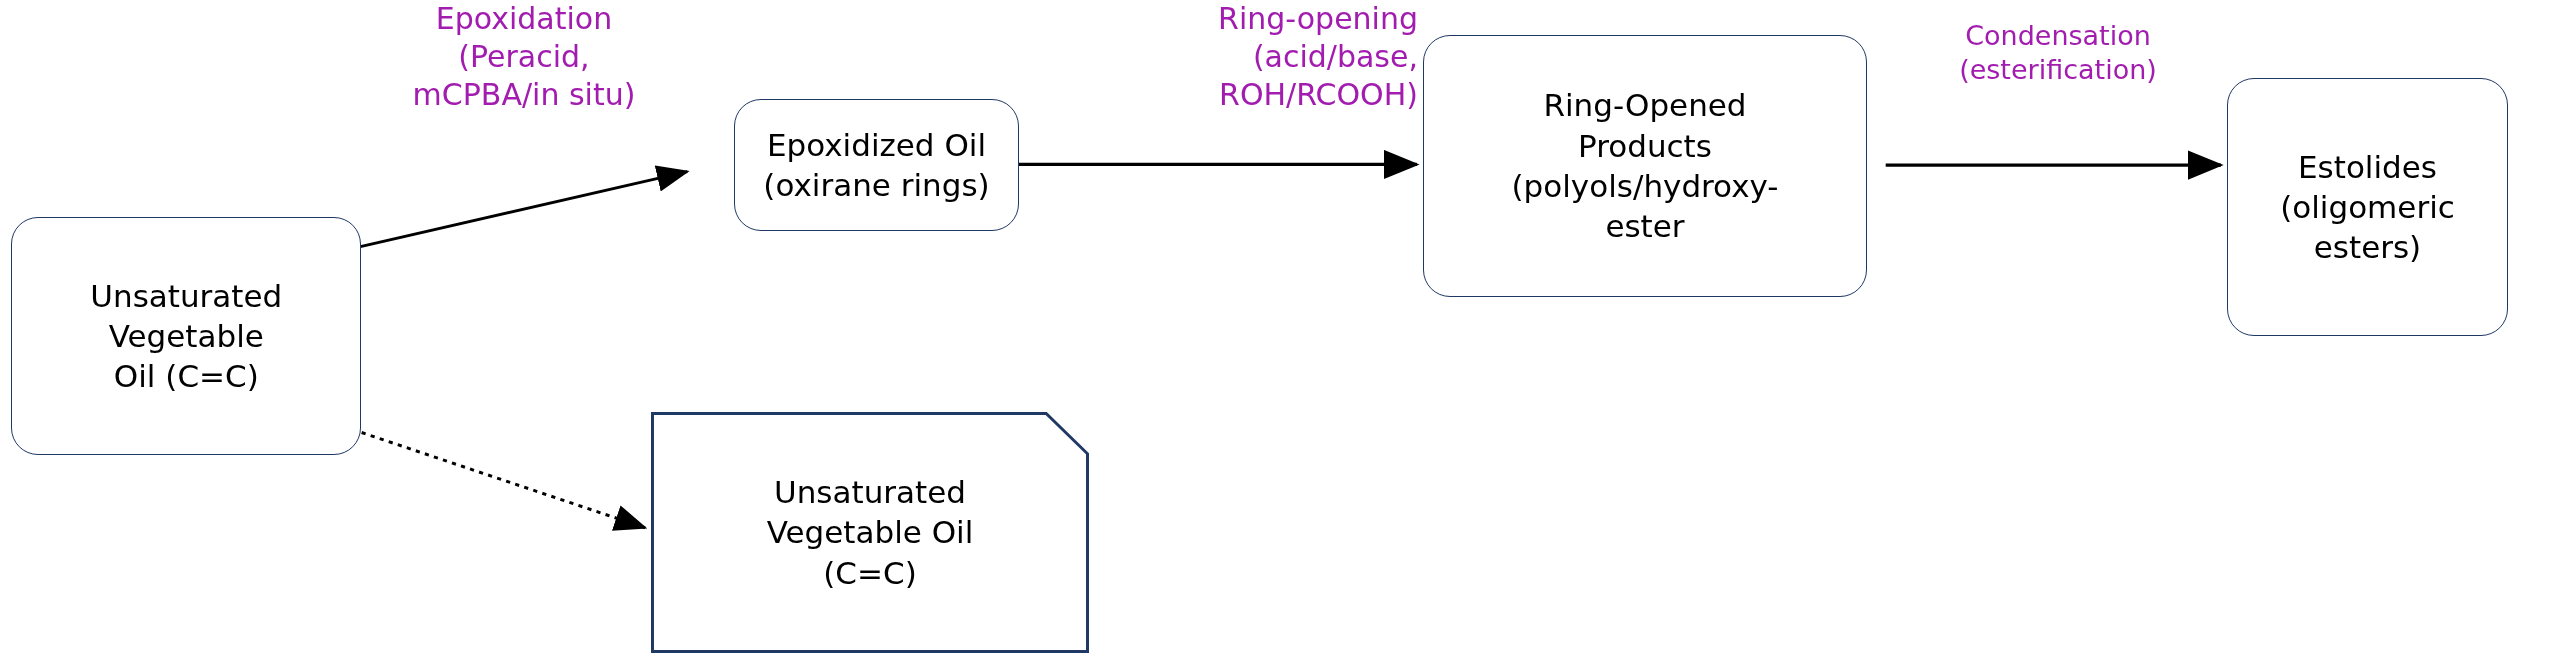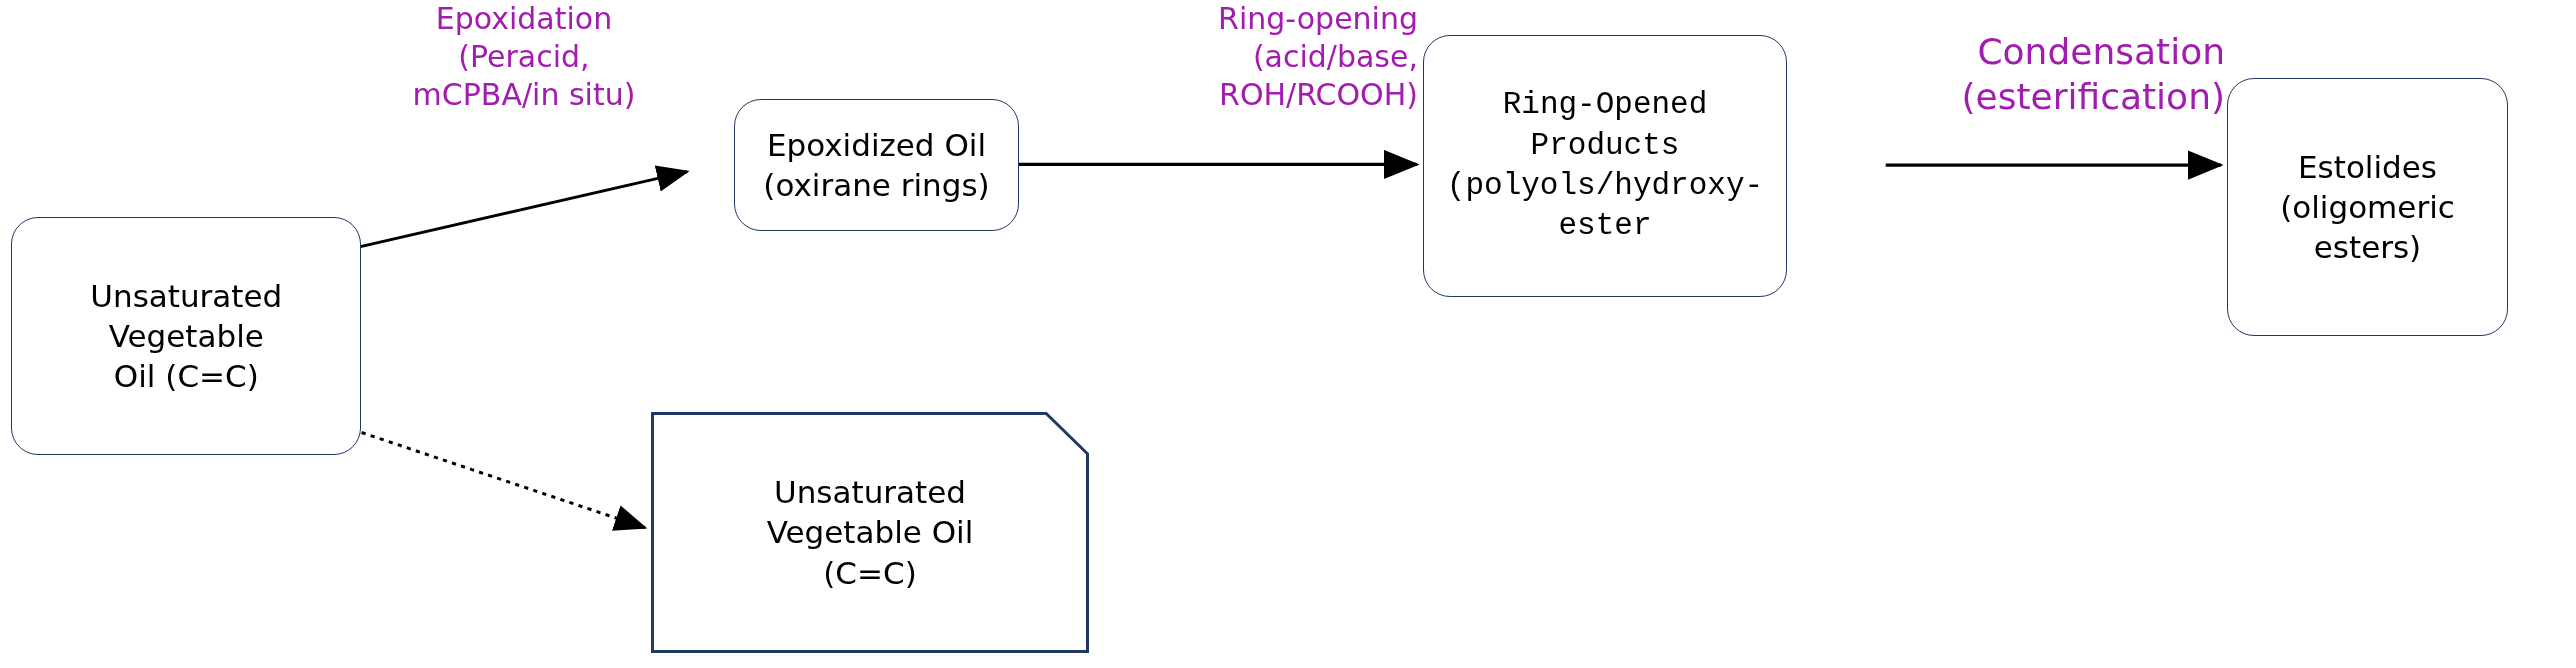--- a/index.html
+++ b/index.html
@@ -66,27 +66,27 @@
     position: absolute;
     color: #a21caf;
     text-align: center;
     line-height: 1.26;
     white-space: pre-line;
   }
 
   
   #node-feedstock   { left: 11.3px;   top: 217px; width: 350px;  height: 238px; font-size: 31px; }
   #node-epoxidized  { left: 734px; top: 99px; width: 285px;  height: 132px; font-size: 31px; }
-  #node-ringopened  { left: 1423px; top: 35px;  width: 364px;  height: 262px; font-size: 31px; font-family: Liberation Mono, monospace; }
+  #node-ringopened  { left: 1423px; top: 35px;  width: 444px;  height: 262px; font-size: 31px; }
   #node-estolides   { left: 2227px; top: 37px;  width: 281px;  height: 258px; font-size: 31px; margin-top: 41px; }
   #node-unsat-doc   { left: 651px; top: 412px; width: 438px;  height: 241px; font-size: 31px; }
 
   #label-epoxidation { left: 357px;  top: 0px;   width: 334px; font-size: 30px; }
   #label-ringopening { left: 1108px; top: 0px;   width: 310px; font-size: 30px; text-align: right; }
-  #label-condensation{ left: 1891px; top: 29px;  width: 334px; font-size: 36px; text-align: right; }
+  #label-condensation{ left: 1891px; top: 19px;  width: 334px; font-size: 27px; }
 </style>
 </head>
 <body>
 
 <div id="canvas">
 
   <svg id="edge-layer" viewBox="0 0 4325 1123" xmlns="http://www.w3.org/2000/svg">
     <defs>
       <marker id="arrowhead" markerWidth="11" markerHeight="9" refX="10.2" refY="4.5" orient="auto" markerUnits="strokeWidth">
         <path d="M0,0 L11,4.5 L0,9 z" fill="#000000"></path>

